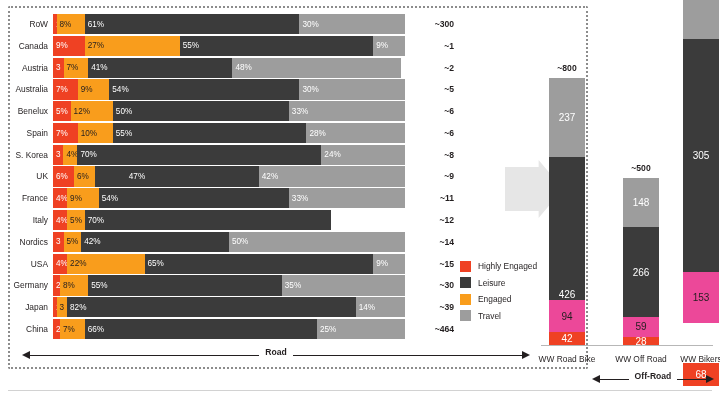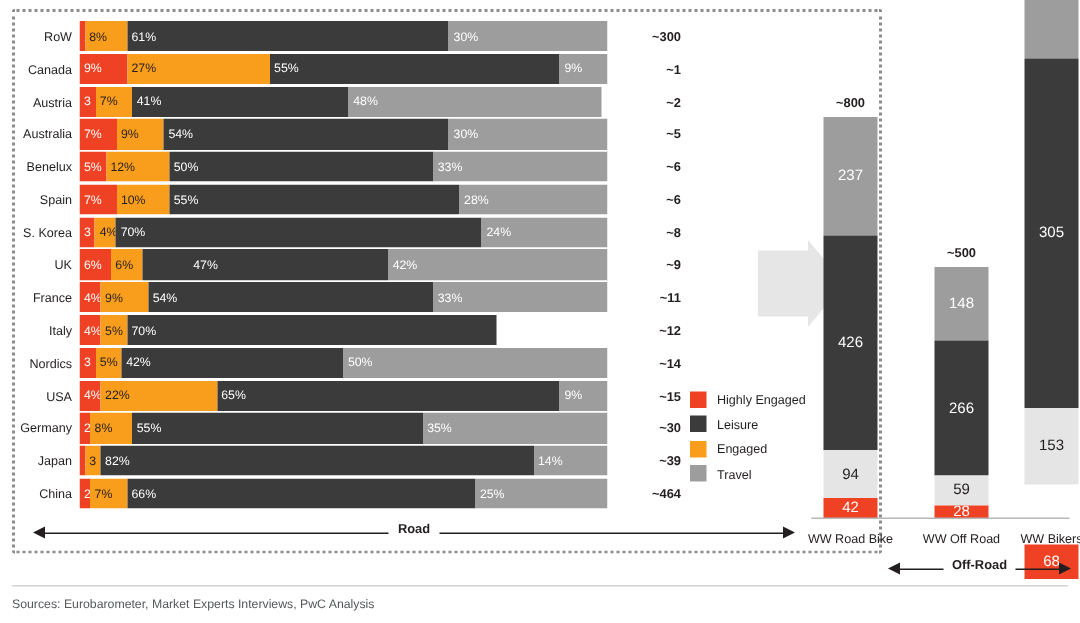--- a/index.html
+++ b/index.html
@@ -60,21 +60,21 @@
   .vcols{position:absolute;left:0;top:0;width:632px;height:415px;}
   .vcol{position:absolute;bottom:69px;width:36px;}
   .vcap{
     position:absolute;width:90px;text-align:center;font-size:8.6px;
     font-weight:bold;color:#231f20;left:-27px;
   }
   .vstack{position:absolute;bottom:0;width:36px;left:0;}
   .vseg{width:100%;display:flex;align-items:center;justify-content:center;
         font-size:10px;box-sizing:border-box;overflow:hidden;}
   .vseg.he{background:#ef4123;color:#ffffff;}
-  .vseg.en{background:#e5e5e5;color:#231f20;}
+  .vseg.en{background:#ec4899;color:#231f20;}
   .vseg.le{background:#3b3b3b;color:#ffffff;}
   .vseg.tr{background:#9d9d9d;color:#ffffff;}
   .vname{
     position:absolute;top:6px;left:-30px;width:96px;text-align:center;
     font-size:8.4px;line-height:11px;color:#231f20;
   }
   .baseline{
     position:absolute;left:541px;bottom:69px;width:172px;height:1.4px;background:#b7b7b7;
   }
 
@@ -392,21 +392,21 @@
 
   <div class="chevron"></div>
 
   <div class="vcols" id="vcols">
       <div class="vcol" style="left: 549px;">
         <div class="vcap" style="bottom: 273.464px;">~800</div>
         <div class="vstack" style="height: 268.464px;">
           <div class="vseg tr" style="height: 79.632px;">
             <span>237</span>
           </div>
-          <div class="vseg le" style="height: 143.136px;">
+          <div class="vseg le" style="height: 143.136px; align-items: flex-end;">
             <span>426</span>
           </div>
           <div class="vseg en" style="height: 31.584px;">
             <span>94</span>
           </div>
           <div class="vseg he" style="height: 14.112px;">
             <span>42</span>
           </div>
         </div>
         <div class="vname" style="top: 8px;">WW Road Bike</div>
@@ -459,15 +459,14 @@
   <div class="axisOff">
     <div class="axLine"></div>
     <div class="axArrowL"></div>
     <div class="axArrowR"></div>
     <div class="axCap">
       <span class="axCapBg">Off-Road</span>
     </div>
   </div>
 
   <div class="rule"></div>
-  <div class="sources">Sources: Eurobarometer, Market Experts Interviews, PwC Analysis</div>
 
 </div>
 
 </body></html>

